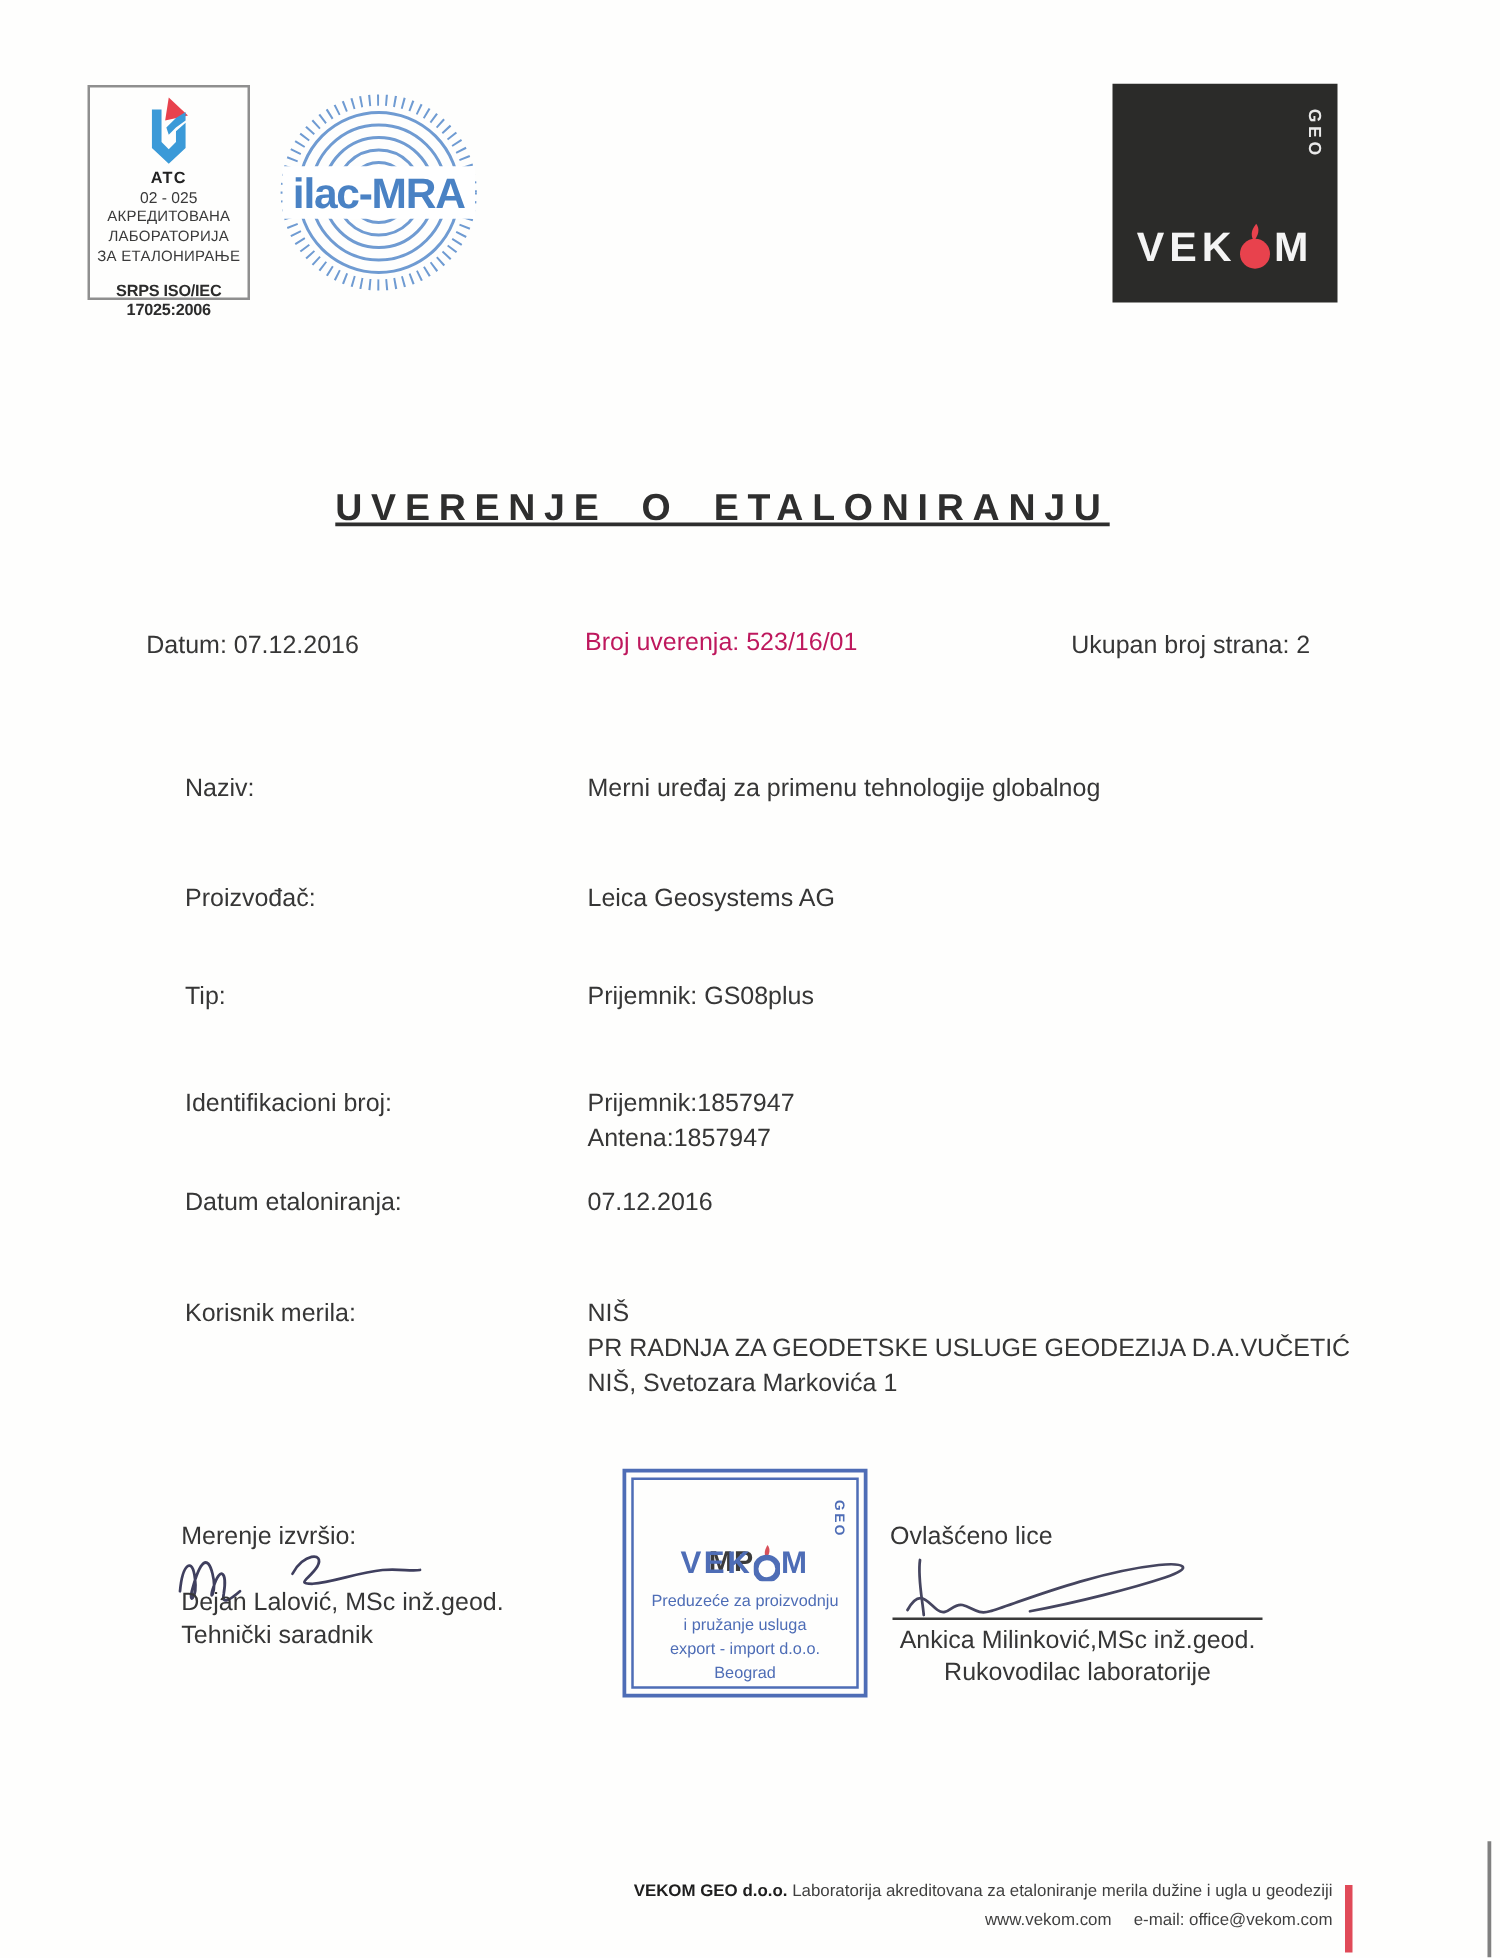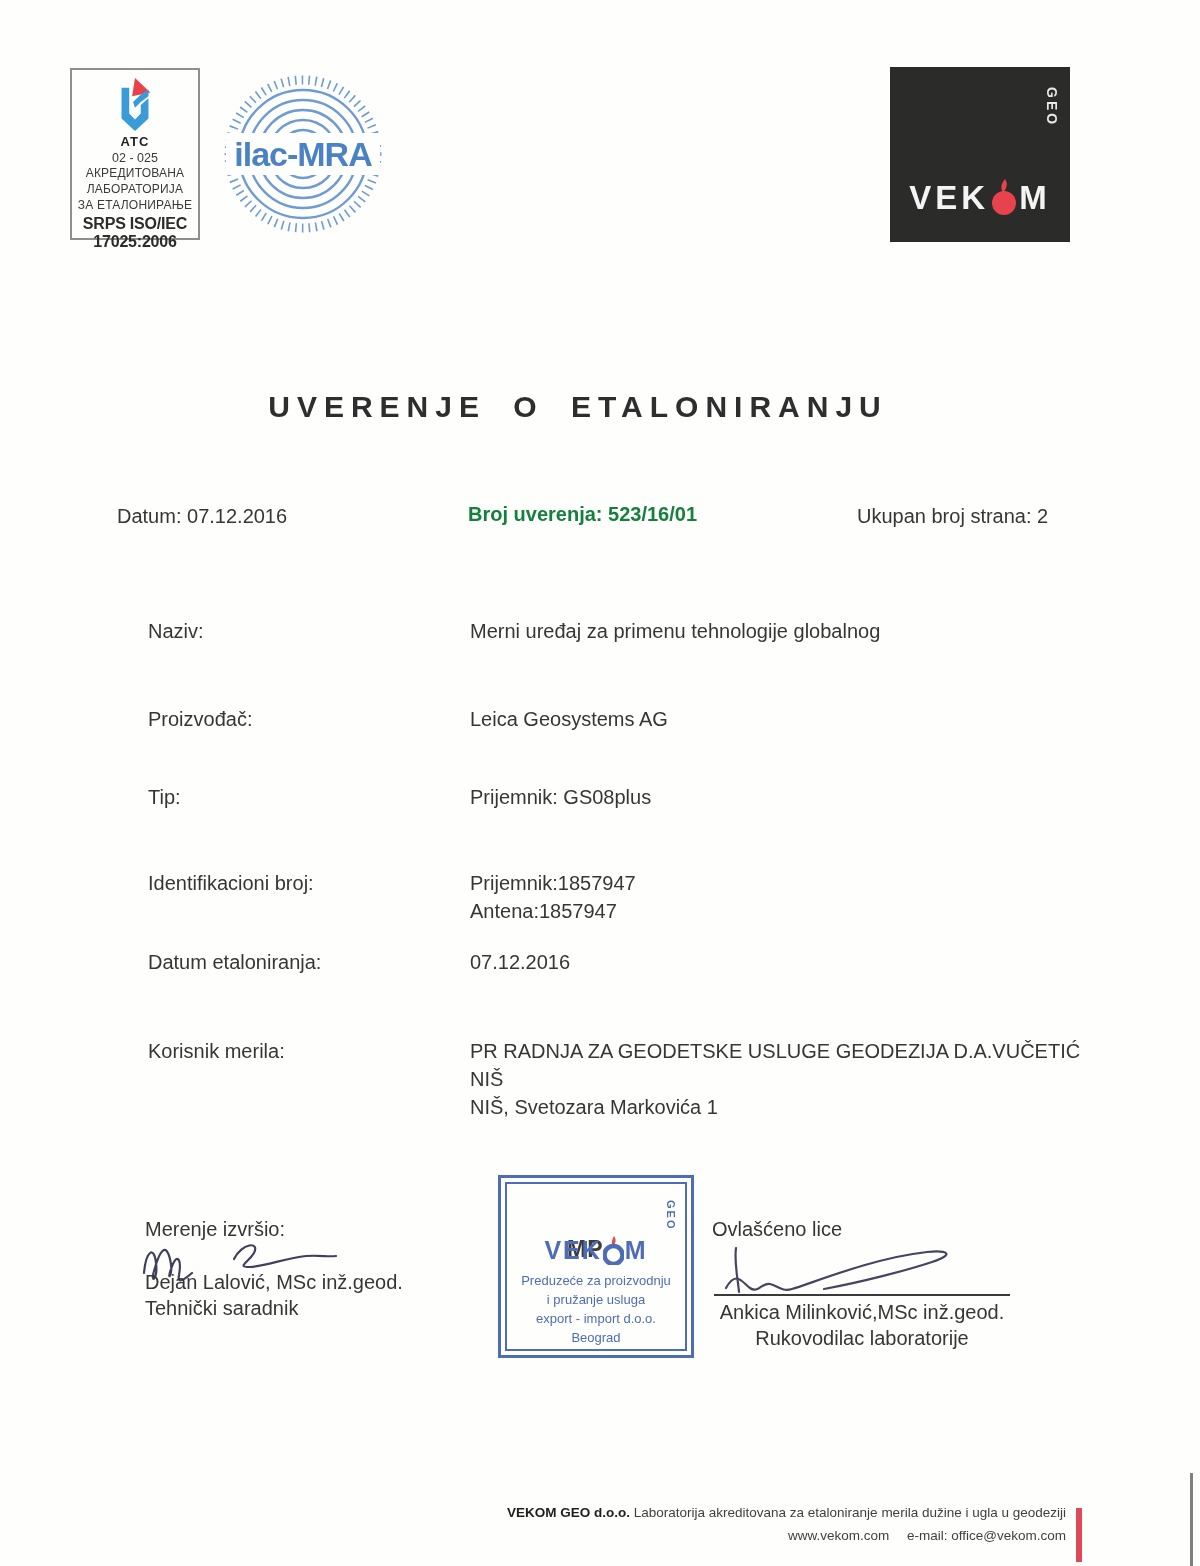--- a/index.html
+++ b/index.html
@@ -6,37 +6,37 @@
   body{background:#ffffff;font-family:"Liberation Sans",sans-serif;color:#363636;}
   #page{position:relative;width:1200px;height:1566px;background:#fefefd;overflow:hidden;}
 
   
   .atc-badge{position:absolute;left:70px;top:68px;width:130px;height:172px;
     border:2px solid #8f8f8f;border-radius:0;text-align:center;box-sizing:border-box;padding-top:6px;}
   .atc-badge .logo{display:block;margin:0 auto 2px auto;}
   .atc-name{font-size:13px;font-weight:bold;color:#222;letter-spacing:1px;}
   .atc-code{font-size:12.5px;color:#3a3a3a;margin-top:2px;}
   .atc-line{font-size:12px;color:#3a3a3a;line-height:16px;letter-spacing:.2px;}
-  .atc-std{font-size:16px;font-weight:bold;color:#2c2c2c;margin-top:2px;letter-spacing:-.2px;}
+  .atc-std{font-size:13px;font-weight:bold;color:#2c2c2c;margin-top:12px;letter-spacing:-.2px;}
 
   .ilac-stamp{position:absolute;left:222px;top:73px;width:162px;height:162px;}
 
   .vekom-logo{position:absolute;left:890px;top:67px;width:180px;height:175px;background:#2b2b29;}
   .vekom-logo .geo-vert{position:absolute;top:20px;right:10px;writing-mode:vertical-rl;
     font-size:14px;font-weight:bold;letter-spacing:3px;color:#e9e9e9;}
   .wordmark{position:absolute;left:0;right:0;bottom:26px;display:flex;justify-content:center;align-items:center;}
   .wordmark .wtxt{font-size:33px;font-weight:bold;color:#f4f4f4;letter-spacing:4px;line-height:1;}
   .wordmark svg{margin:0 1px;}
 
   
   .doc-title{position:absolute;left:0;top:390px;width:1156px;text-align:center;
-    font-size:30px;font-weight:bold;color:#2e2e2e;letter-spacing:7px;word-spacing:12px;}
+    font-size:30px;font-weight:bold;color:#2e2e2e;letter-spacing:7px;word-spacing:12px;text-decoration:underline;}
   .meta{position:absolute;left:0;top:503px;width:1200px;font-size:20px;}
   .meta .m-date{position:absolute;left:117px;top:2px;}
-  .meta .m-cert{position:absolute;left:468px;top:0;font-weight:bold;color:#15803d;}
+  .meta .m-cert{position:absolute;left:468px;top:0;font-weight:normal;color:#be185d;}
   .meta .m-pages{position:absolute;left:857px;top:2px;}
 
   
   .row{position:absolute;left:148px;width:1000px;font-size:20px;line-height:28px;}
   .row .lbl{position:absolute;left:0;top:0;white-space:nowrap;}
   .row .val{position:absolute;left:322px;top:0;width:640px;}
   .row .val div{white-space:nowrap;}
 
   
   .sig-caption{position:absolute;font-size:20px;}
@@ -144,22 +144,22 @@
   </div>
   <div class="row" style="top:948px">
     <span class="lbl">Datum etaloniranja:</span>
     <div class="val">
       <div>07.12.2016</div>
     </div>
   </div>
   <div class="row" style="top:1037px">
     <span class="lbl">Korisnik merila:</span>
     <div class="val">
+      <div>NIŠ</div>
       <div>PR RADNJA ZA GEODETSKE USLUGE GEODEZIJA D.A.VUČETIĆ</div>
-      <div>NIŠ</div>
       <div>NIŠ, Svetozara Markovića 1</div>
     </div>
   </div>
 
   <div class="sig-caption" style="left:145px;top:1218px">Merenje izvršio:</div>
   <svg class="sig-svg" style="left:138px;top:1233px" width="230" height="55" viewBox="0 0 230 55">
     <g fill="none" stroke="#3f3f5e" stroke-width="2.2" stroke-linecap="round">
       <path d="M6,40 C8,18 16,12 18,30 C20,46 12,52 16,38 C22,16 28,10 32,26 C36,42 28,50 33,36 C38,20 44,24 41,42 C39,52 47,46 54,40"></path>
       <path d="M96,26 C104,10 122,8 116,20 C110,30 98,34 112,34 C128,33 148,25 168,23 C182,22 190,24 198,23"></path>
     </g>

